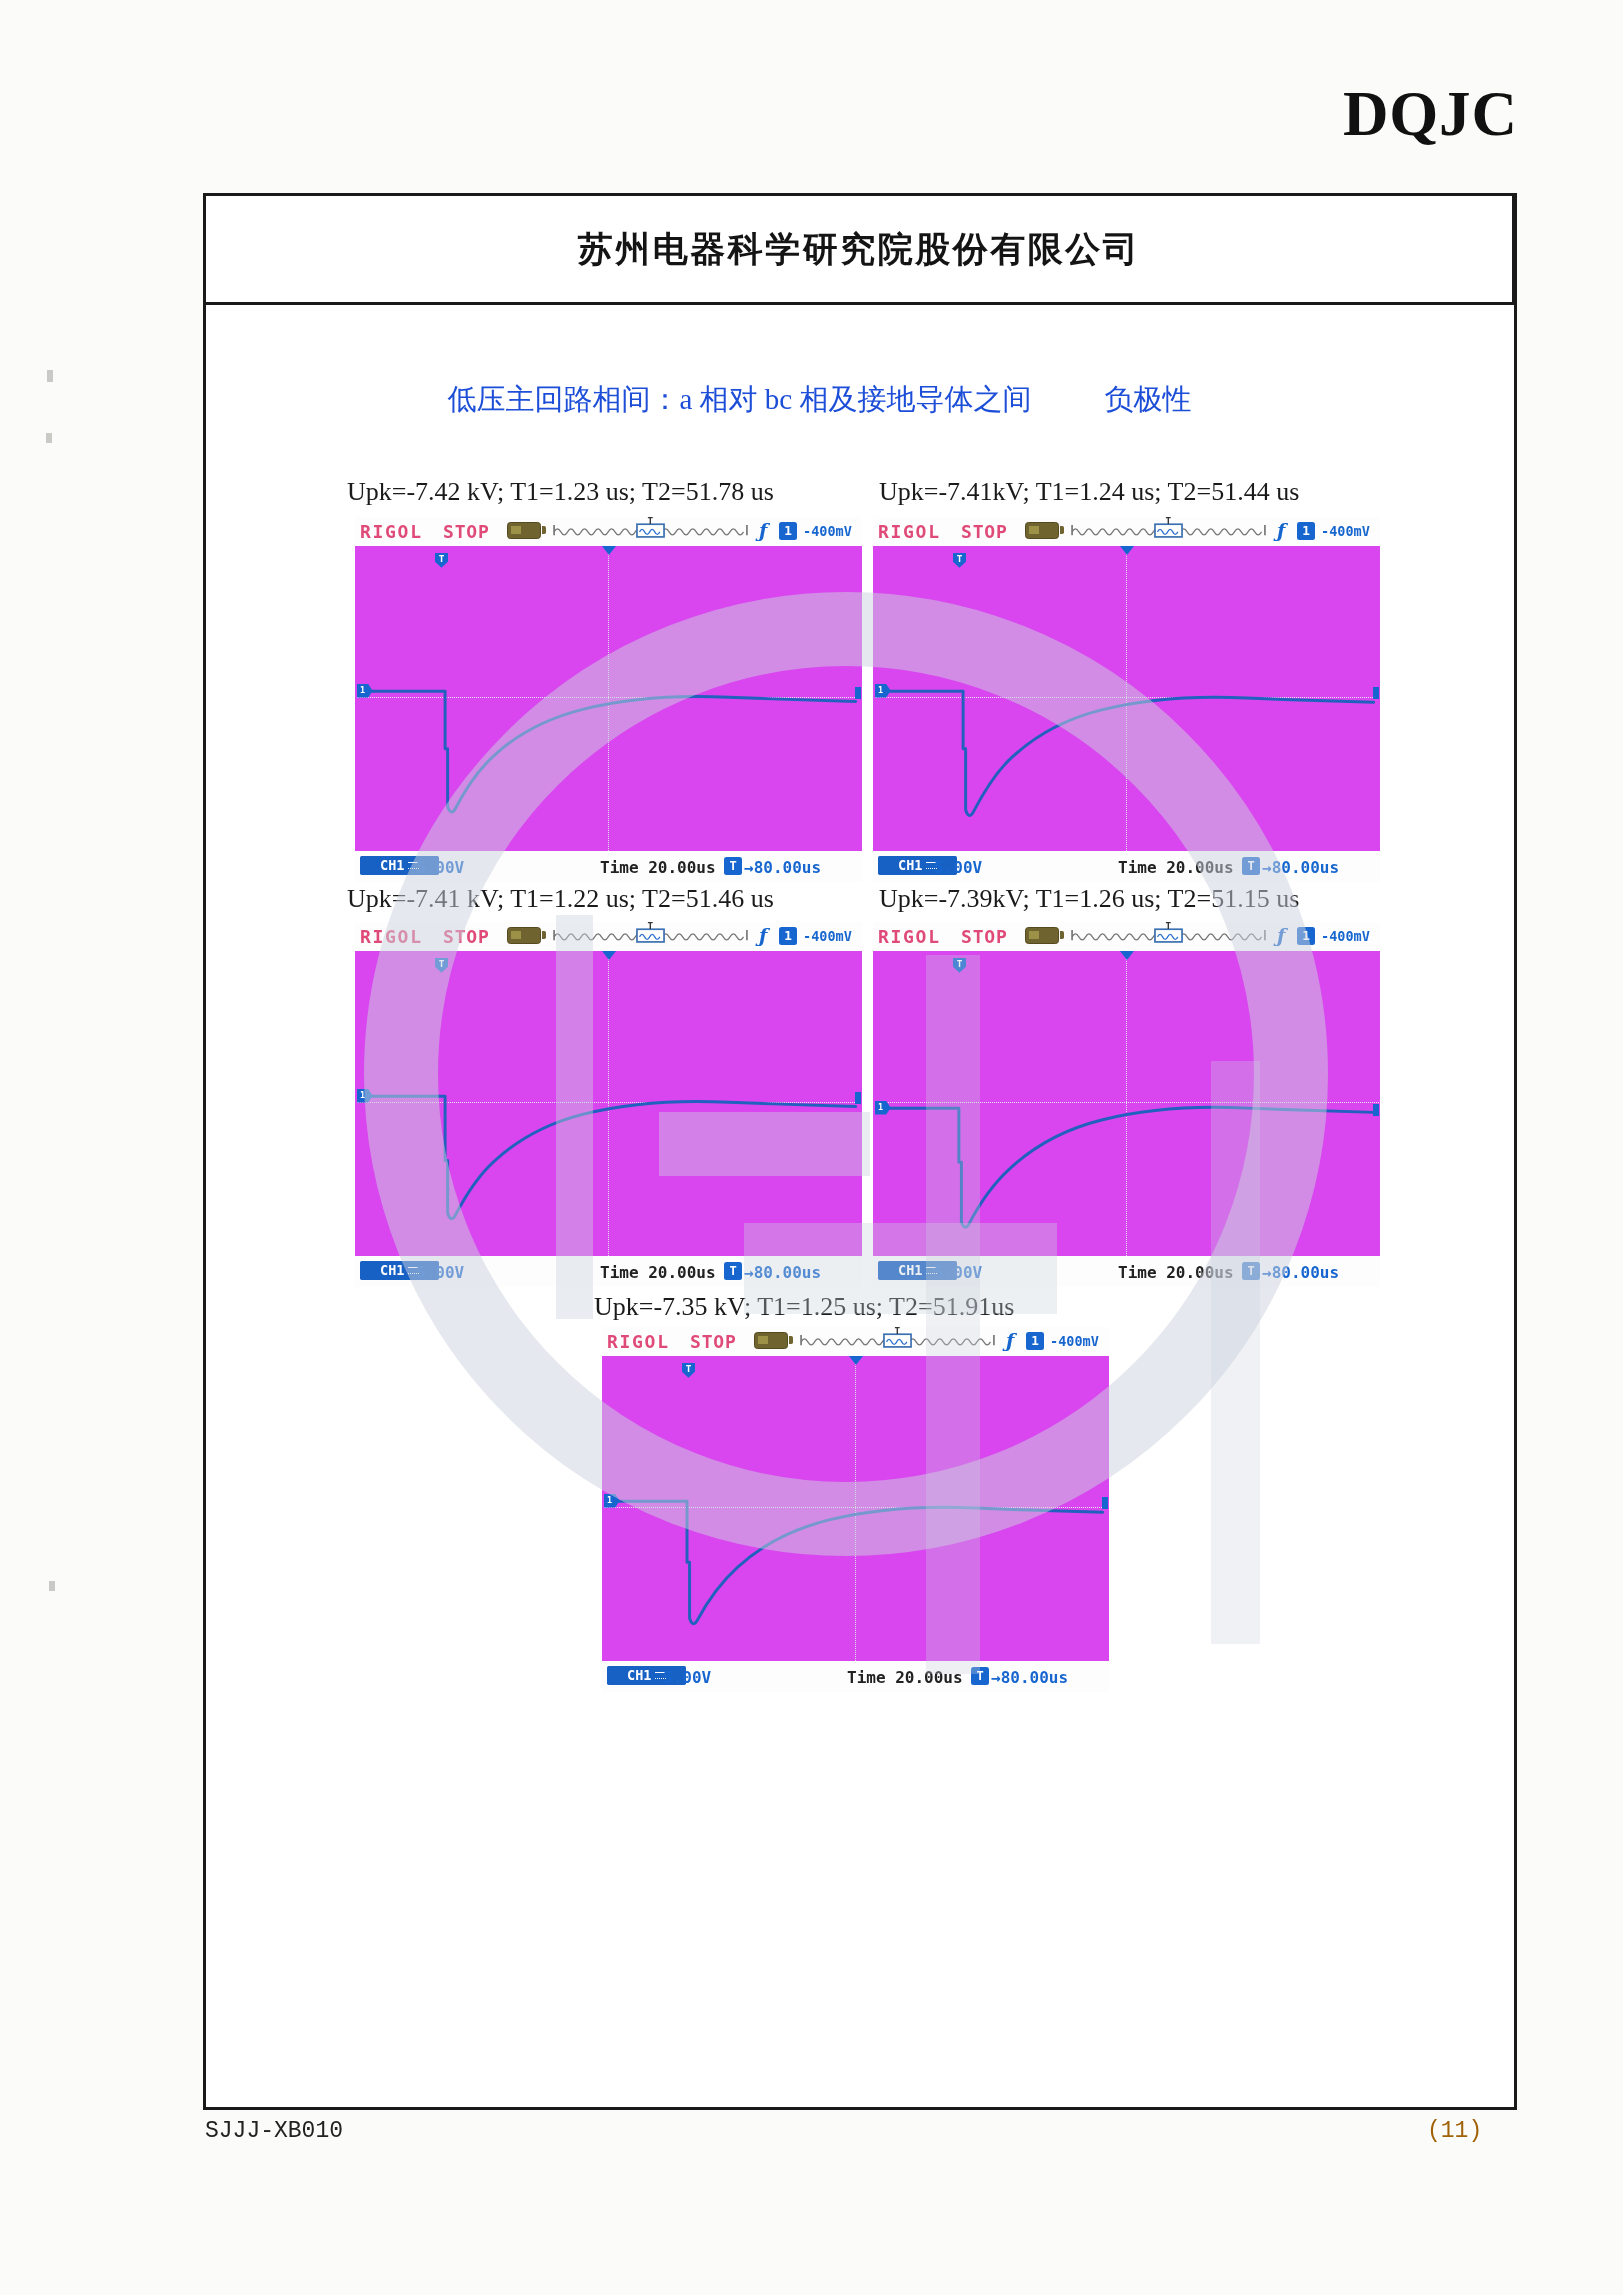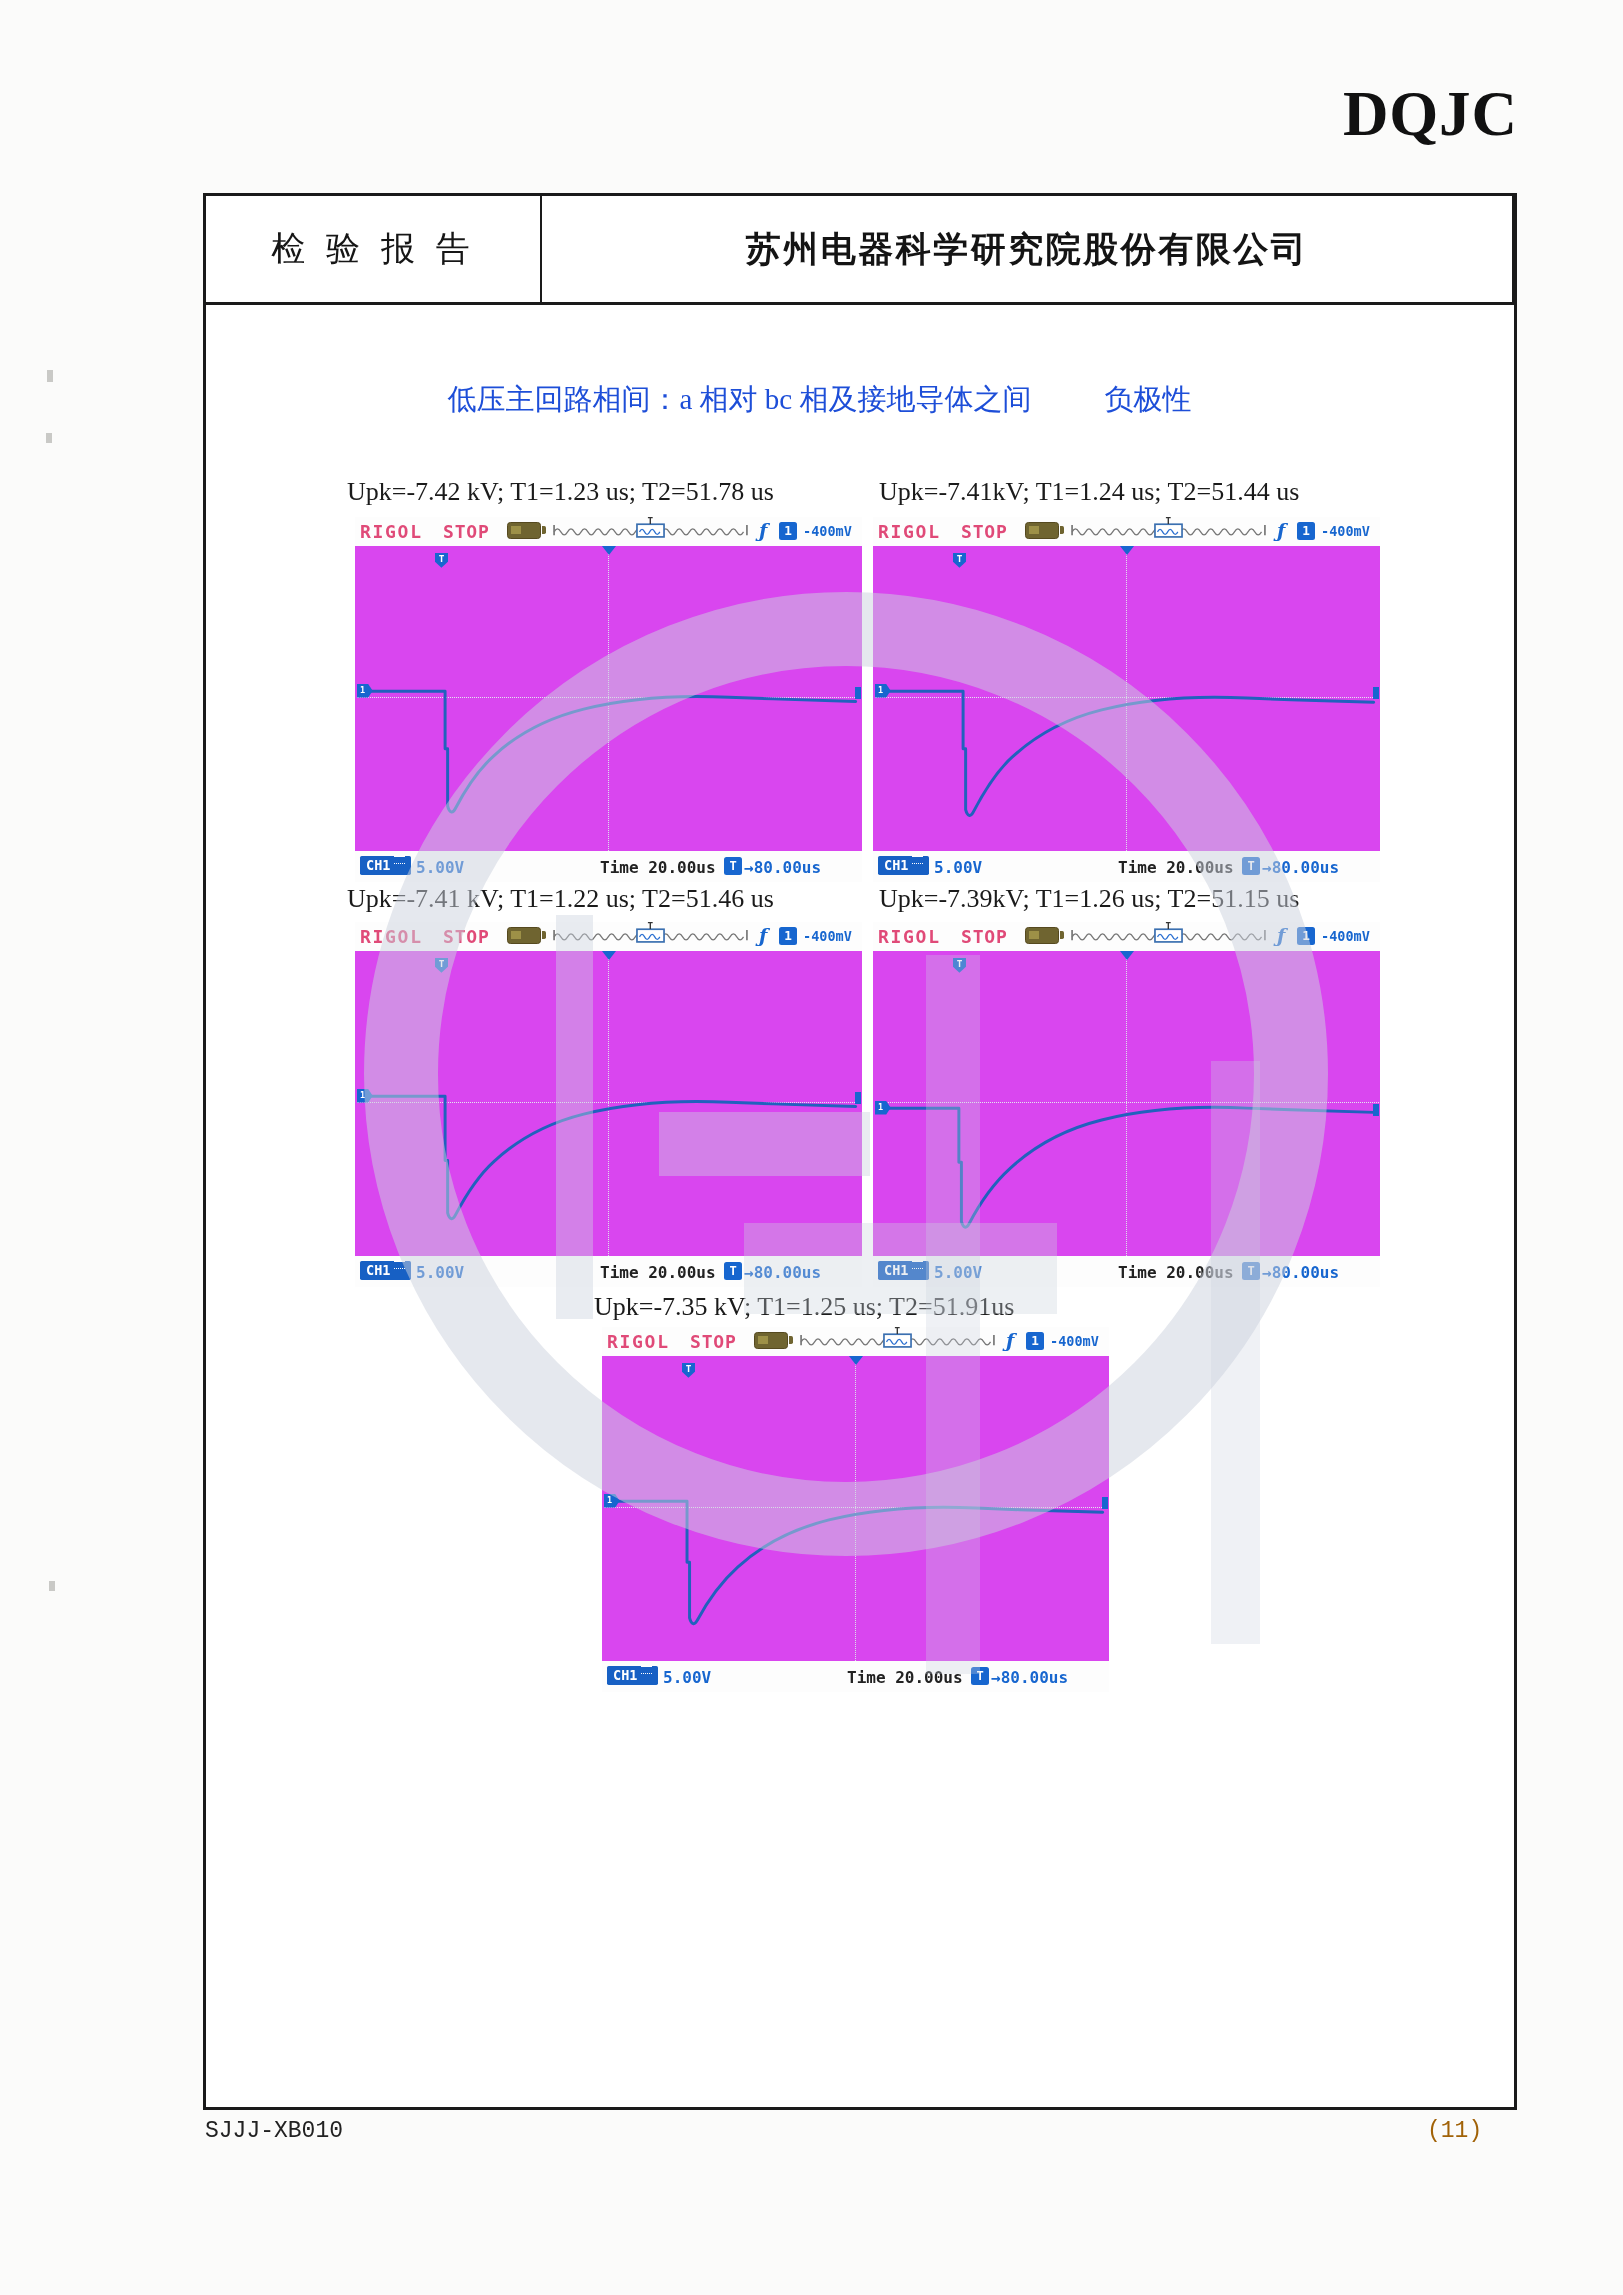--- a/index.html
+++ b/index.html
@@ -38,21 +38,21 @@
   .trig-level{position:absolute;left:448px;top:6px;font:700 13.5px "DejaVu Sans Mono",monospace;color:#1766cf;}
   .sc-screen{position:absolute;left:1.7px;top:29px;width:504px;height:305px;background:transparent;}
   .grid-v{position:absolute;left:251px;top:0;width:0;height:100%;border-left:1.7px dotted #dde2ea;}
   .grid-h{position:absolute;left:0;top:151px;width:100%;height:0;border-top:1.7px dotted #e4e8ef;}
   .tpin{position:absolute;left:78px;top:6.8px;width:13.5px;height:15px;background:#1766cf;clip-path:polygon(0 0,100% 0,100% 58%,50% 100%,0 58%);color:#fff;font:700 9.3px/12px "DejaVu Sans Mono",monospace;text-align:center;}
   .tri{position:absolute;left:245px;top:0;width:0;height:0;border-left:7.6px solid transparent;border-right:7.6px solid transparent;border-top:9.3px solid #1766cf;}
   .chmark{position:absolute;left:0;top:138px;width:16px;height:13.5px;background:#1766cf;clip-path:polygon(0 0,72% 0,100% 50%,72% 100%,0 100%);color:#fff;font:700 8.5px/13.5px "DejaVu Sans Mono",monospace;text-align:center;padding-right:4.2px;}
   .rmark{position:absolute;right:0;top:141px;width:6px;height:12px;background:#1766cf;}
   .wave{position:absolute;left:0;top:0;}
   .sc-foot{position:absolute;left:0;bottom:0;width:100%;height:31px;background:#fdfdfd;}
-  .chbadge{position:absolute;left:5px;top:5px;height:19.4px;padding:0 6px;background:#1760c4;border-radius:1.7px;color:#fff;font:700 13.5px/19.4px "DejaVu Sans Mono",monospace;display:flex;}
+  .chbadge{position:absolute;left:5px;top:5px;height:19.4px;padding:0 20px;background:#1760c4;border-radius:1.7px;color:#fff;font:700 13.5px/19.4px "DejaVu Sans Mono",monospace;display:flex;align-items:center;}
   .coupling{display:inline-block;width:11px;height:7.6px;border-top:1.7px solid #fff;border-bottom:1.7px dotted #fff;margin-left:3.4px;}
   .vdiv{position:absolute;left:61px;top:6.8px;font:700 16px "DejaVu Sans Mono",monospace;color:#1766cf;}
   .tdiv{position:absolute;left:245px;top:6.8px;font:700 16px "DejaVu Sans Mono",monospace;color:#222;}
   .tofs-badge{position:absolute;left:369px;top:6px;width:18px;height:18px;background:#1766cf;border-radius:2.5px;color:#fff;font:700 12px/18px "DejaVu Sans Mono",monospace;text-align:center;}
   .tofs{position:absolute;left:389px;top:6.8px;font:700 16px "DejaVu Sans Mono",monospace;color:#1766cf;}
   
   .s1{left:355px;top:517px;} .s2{left:873px;top:517px;}
   .s3{left:355px;top:922px;} .s4{left:873px;top:922px;}
   .s5{left:602px;top:1327px;}
   .l1{left:347px;top:477px;} .l2{left:879px;top:477px;}
@@ -66,21 +66,20 @@
   .wm-bar-v3{left:1211px;top:1061px;width:49px;height:583px;background:rgba(203,210,221,.30);}
   .wm-block1{left:659px;top:1112px;width:211px;height:64px;background:rgba(203,210,221,.42);}
   .wm-block2{left:744px;top:1223px;width:313px;height:91px;background:rgba(203,210,221,.34);}
 </style>
 </head>
 <body>
 
 <div class="abs logo">DQJC</div>
 
 <div class="abs hdr-table">
-  <div class="hdr-c1">检 验 报 告</div>
   <div class="hdr-c2">苏州电器科学研究院股份有限公司</div>
 </div>
 
 <div class="abs frame"></div>
 
 <div class="abs scan-mark" style="left:47px;top:370px;height:12px;"></div>
 <div class="abs scan-mark" style="left:46px;top:433px;height:10px;"></div>
 <div class="abs scan-mark" style="left:49px;top:1581px;height:10px;"></div>
 
 <div class="abs section-title">

